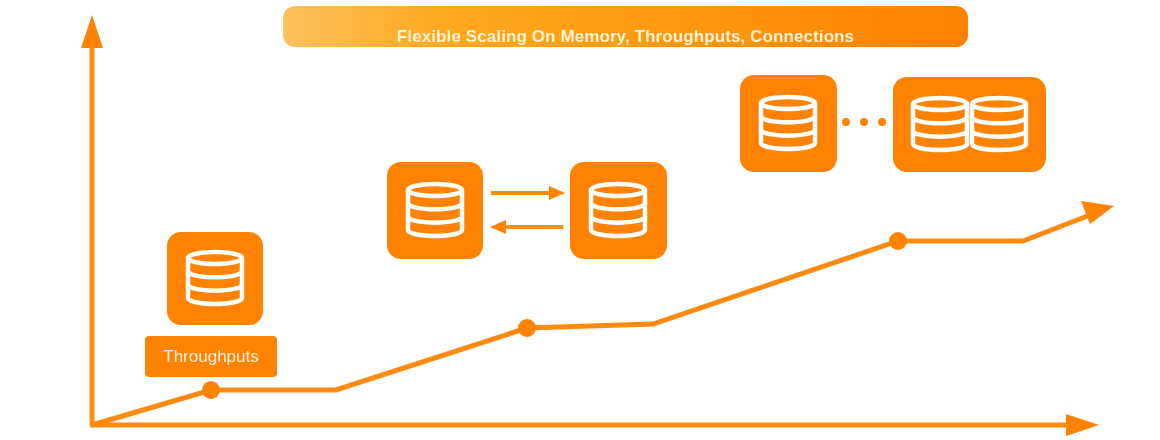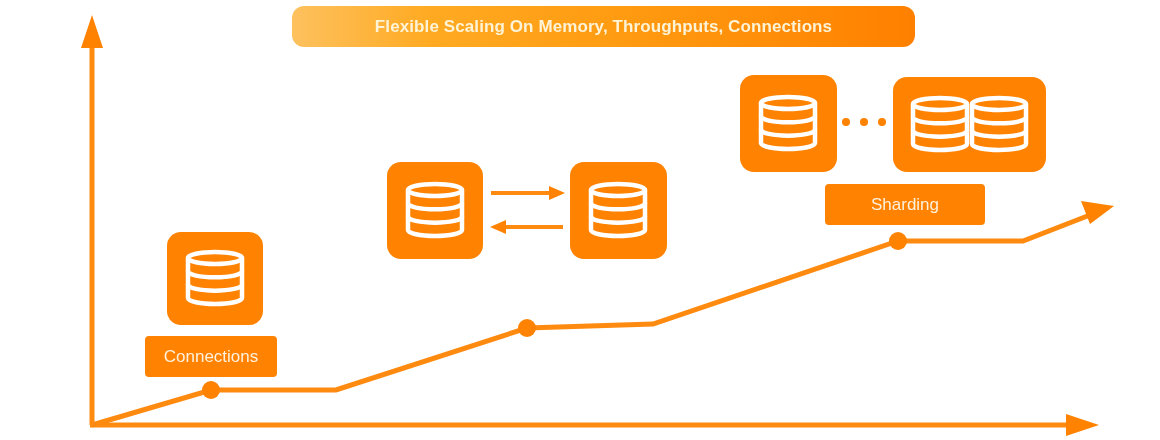--- a/index.html
+++ b/index.html
@@ -1,23 +1,23 @@
 <!DOCTYPE html>
 <html><head>
   <meta charset="utf-8">
   <style>
     html, body { margin: 0; padding: 0; background: #ffffff; }
     body { width: 1160px; height: 440px; position: relative; overflow: hidden;
            font-family: "Liberation Sans", sans-serif; }
     #stage { position: absolute; left: 0; top: 0; width: 1160px; height: 440px; }
     .banner {
-      position: absolute; left: 292px; top: 6px; width: 623px; height: 41px;
+      position: absolute; left: 283px; top: 6px; width: 685px; height: 41px;
       border-radius: 12px;
       background: linear-gradient(90deg, #fdc15e 0%, #ffaa22 22%, #ff9a10 55%, #ff8000 100%);
-      display: flex; align-items: center; justify-content: center;
+      display: flex; align-items: flex-end; justify-content: center;
     }
     .banner span {
       color: #fff3d6; font-weight: bold; font-size: 17px; letter-spacing: 0.1px;
     }
     .node {
       position: absolute; background: #ff8200; border-radius: 14px;
     }
     .node svg { position: absolute; left: 0; top: 0; width: 100%; height: 100%; }
     .label {
       position: absolute; background: #ff8200; border-radius: 4px;
@@ -63,21 +63,21 @@
     <svg viewBox="0 0 96 93">
       <g class="db" transform="translate(48,46)">
           <ellipse cx="0" cy="-20" rx="27" ry="6" fill="none" stroke="#ffffff" stroke-width="4.5" stroke-linecap="round"></ellipse>
           <path d="M -27 -20 L -27 20 A 27 6 0 0 0 27 20 L 27 -20" fill="none" stroke="#ffffff" stroke-width="4.5" stroke-linecap="round"></path>
           <path d="M -27 -6.666666666666666 A 27 6 0 0 0 27 -6.666666666666666" fill="none" stroke="#ffffff" stroke-width="4.5" stroke-linecap="round"></path>
           <path d="M -27 6.666666666666668 A 27 6 0 0 0 27 6.666666666666668" fill="none" stroke="#ffffff" stroke-width="4.5" stroke-linecap="round"></path>
         </g>
     </svg>
   </div>
   <div class="label" style="left:145px;top:336px;width:132px;height:41px;">
-    <span>Connections</span>
+    <span>Throughputs</span>
   </div>
 
   <div class="node" style="left:387px;top:162px;width:96px;height:97px;">
     <svg viewBox="0 0 96 97">
       <g class="db" transform="translate(48,48)">
           <ellipse cx="0" cy="-20" rx="27" ry="6" fill="none" stroke="#ffffff" stroke-width="4.5" stroke-linecap="round"></ellipse>
           <path d="M -27 -20 L -27 20 A 27 6 0 0 0 27 20 L 27 -20" fill="none" stroke="#ffffff" stroke-width="4.5" stroke-linecap="round"></path>
           <path d="M -27 -6.666666666666666 A 27 6 0 0 0 27 -6.666666666666666" fill="none" stroke="#ffffff" stroke-width="4.5" stroke-linecap="round"></path>
           <path d="M -27 6.666666666666668 A 27 6 0 0 0 27 6.666666666666668" fill="none" stroke="#ffffff" stroke-width="4.5" stroke-linecap="round"></path>
         </g>
@@ -113,17 +113,14 @@
           <path d="M -27 6.666666666666668 A 27 6 0 0 0 27 6.666666666666668" fill="none" stroke="#ffffff" stroke-width="4.5" stroke-linecap="round"></path>
         </g>
       <g class="db" transform="translate(106,47)">
           <ellipse cx="0" cy="-20" rx="27" ry="6" fill="none" stroke="#ffffff" stroke-width="4.5" stroke-linecap="round"></ellipse>
           <path d="M -27 -20 L -27 20 A 27 6 0 0 0 27 20 L 27 -20" fill="none" stroke="#ffffff" stroke-width="4.5" stroke-linecap="round"></path>
           <path d="M -27 -6.666666666666666 A 27 6 0 0 0 27 -6.666666666666666" fill="none" stroke="#ffffff" stroke-width="4.5" stroke-linecap="round"></path>
           <path d="M -27 6.666666666666668 A 27 6 0 0 0 27 6.666666666666668" fill="none" stroke="#ffffff" stroke-width="4.5" stroke-linecap="round"></path>
         </g>
     </svg>
   </div>
-  <div class="label" style="left:825px;top:184px;width:160px;height:41px;">
-    <span>Sharding</span>
-  </div>
 
 </div>
 
 </body></html>

